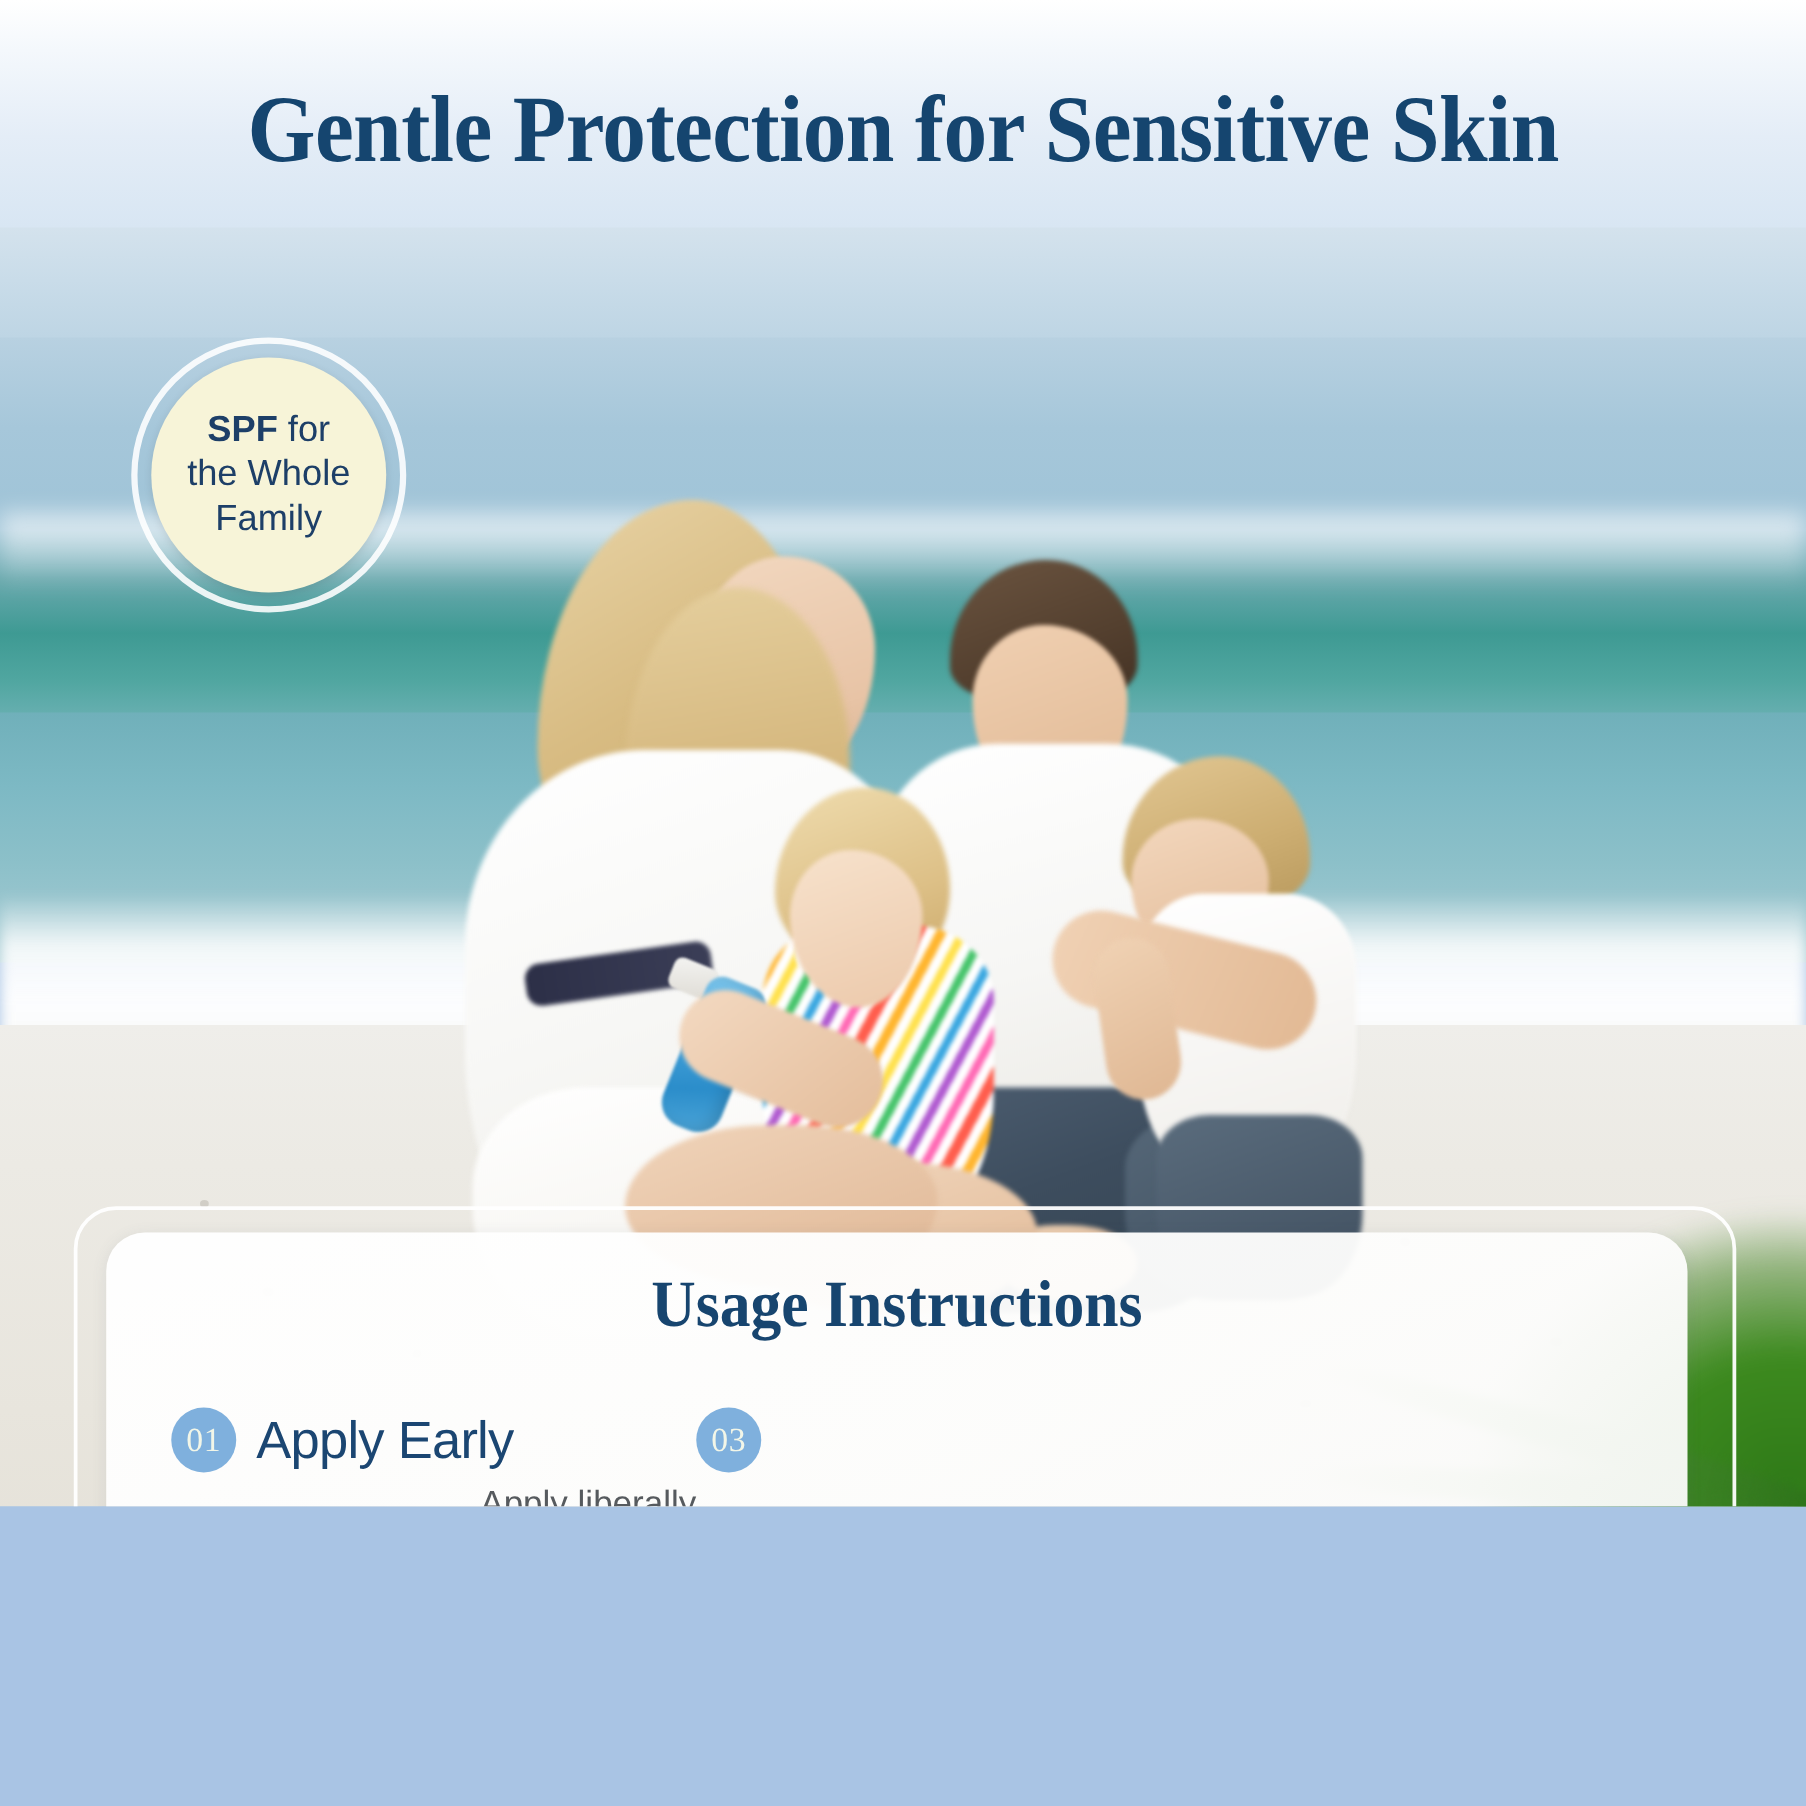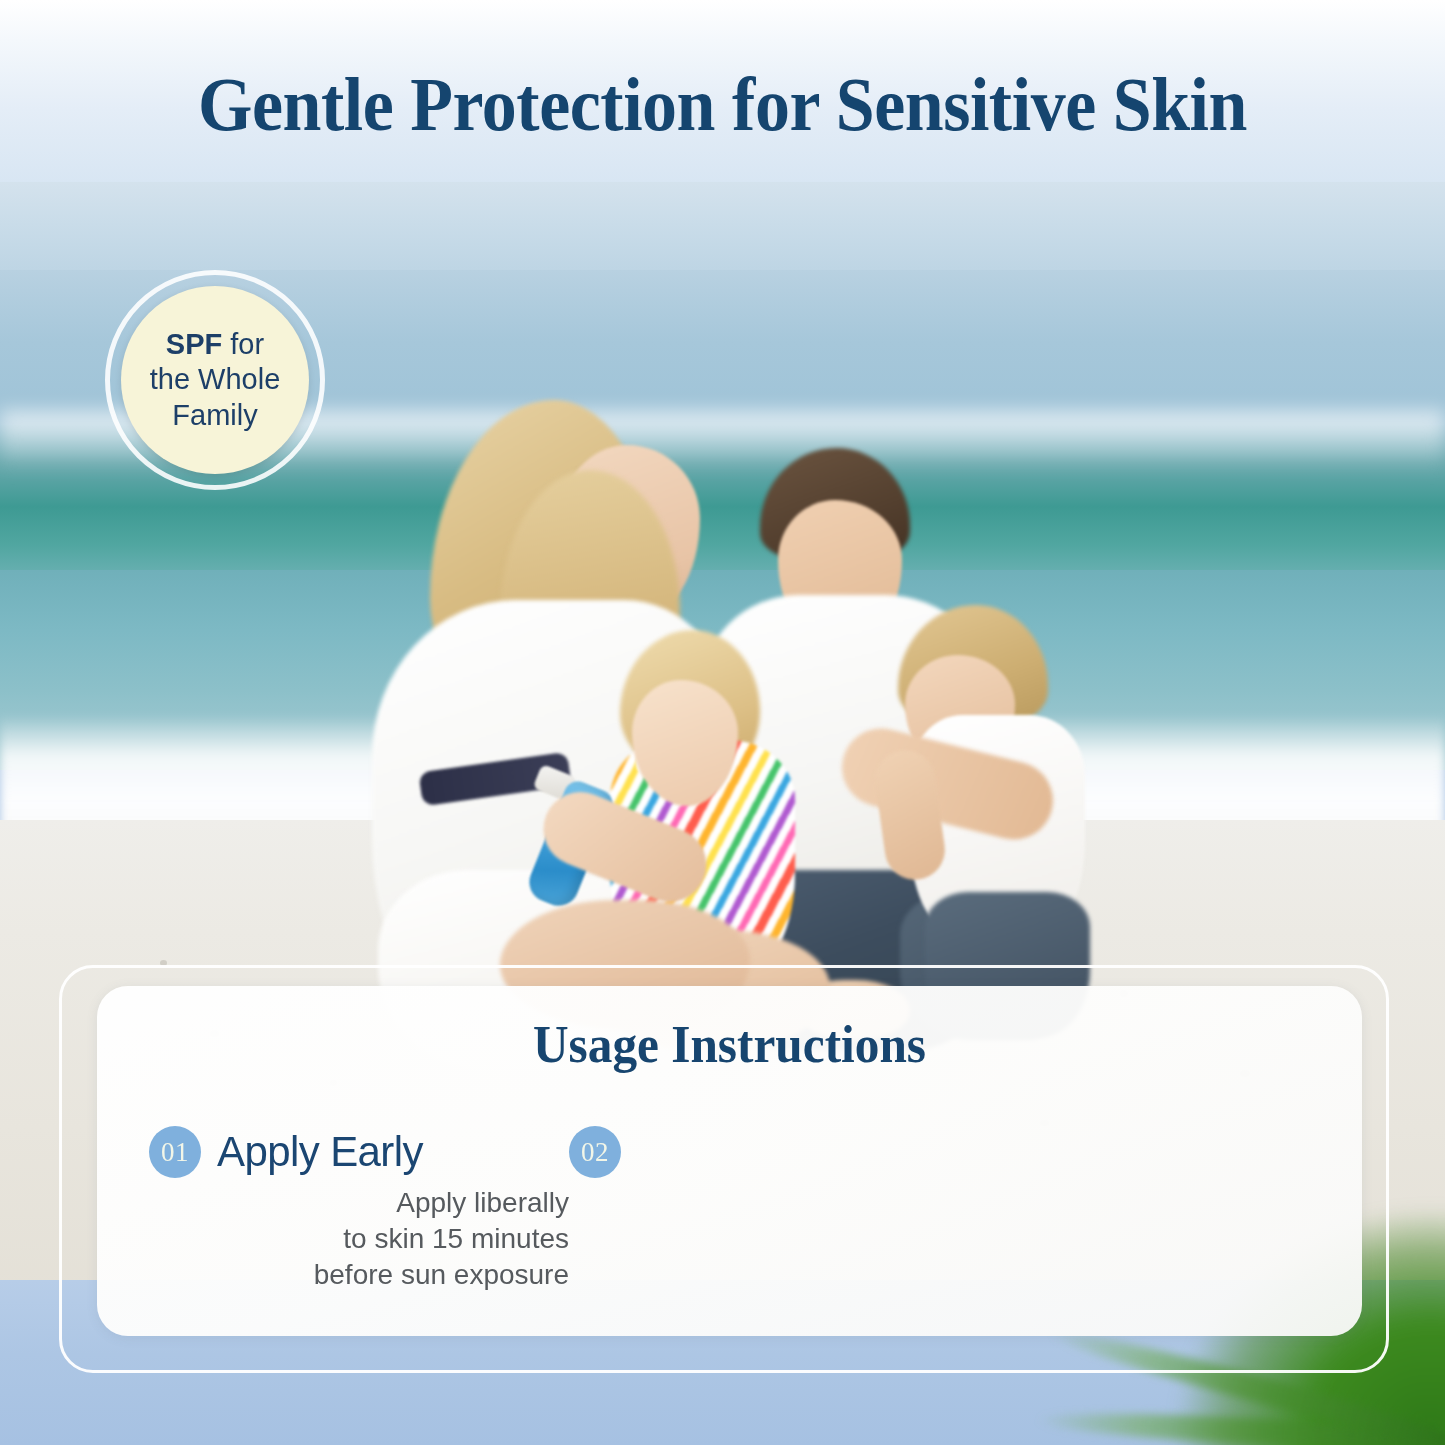--- a/index.html
+++ b/index.html
@@ -7,21 +7,21 @@
   body {
     font-family:"Liberation Sans", sans-serif;
     background:#a9c4e4;
     overflow:hidden;
     position:relative;
   }
 
   
   .canvas {
     position:absolute; inset:0;
-    width:1445px; height:1445px;
+    width:1445px; height:1205px;
     overflow:hidden;
     padding-left:44px;
   }
 
   
   .header {
     position:absolute; left:0; top:0; width:1445px; height:182px;
     background:linear-gradient(180deg,#ffffff 0%,#f4f8fc 22%,#e4edf7 60%,#d8e6f3 100%);
     z-index:40;
   }
@@ -313,21 +313,21 @@
   .spf-text b { font-weight:700; }
 
   
   .panel-outline {
     position:absolute; left:59px; top:965px; width:1330px; height:408px;
     border:3px solid rgba(255,255,255,.95);
     border-radius:34px;
     z-index:45;
   }
   .panel {
-    position:absolute; left:97px; top:986px; width:1265px; height:350px;
+    position:absolute; left:85px; top:986px; width:1265px; height:350px;
     background:linear-gradient(160deg,rgba(255,255,255,.97) 0%,rgba(253,253,252,.96) 50%,rgba(249,249,248,.95) 100%);
     border-radius:31px;
     z-index:46;
     box-shadow:0 2px 12px rgba(80,100,120,.10);
   }
   .panel-title {
     position:absolute; left:0; right:0; top:28px;
     text-align:center;
     font-family:"Liberation Serif", serif;
     font-size:53px;
@@ -494,20 +494,20 @@
           <div class="step-title">Apply Early</div>
         </div>
         <div class="step-body">Apply liberally
 to skin 15 minutes
 before sun exposure</div>
       </div>
 
 
       <div class="step step-3">
         <div class="step-head">
-          <div class="num-badge">02</div>
+          <div class="num-badge">03</div>
         </div>
       </div>
 
     </div>
   </div>
 
 </div>
 
 </body></html>

